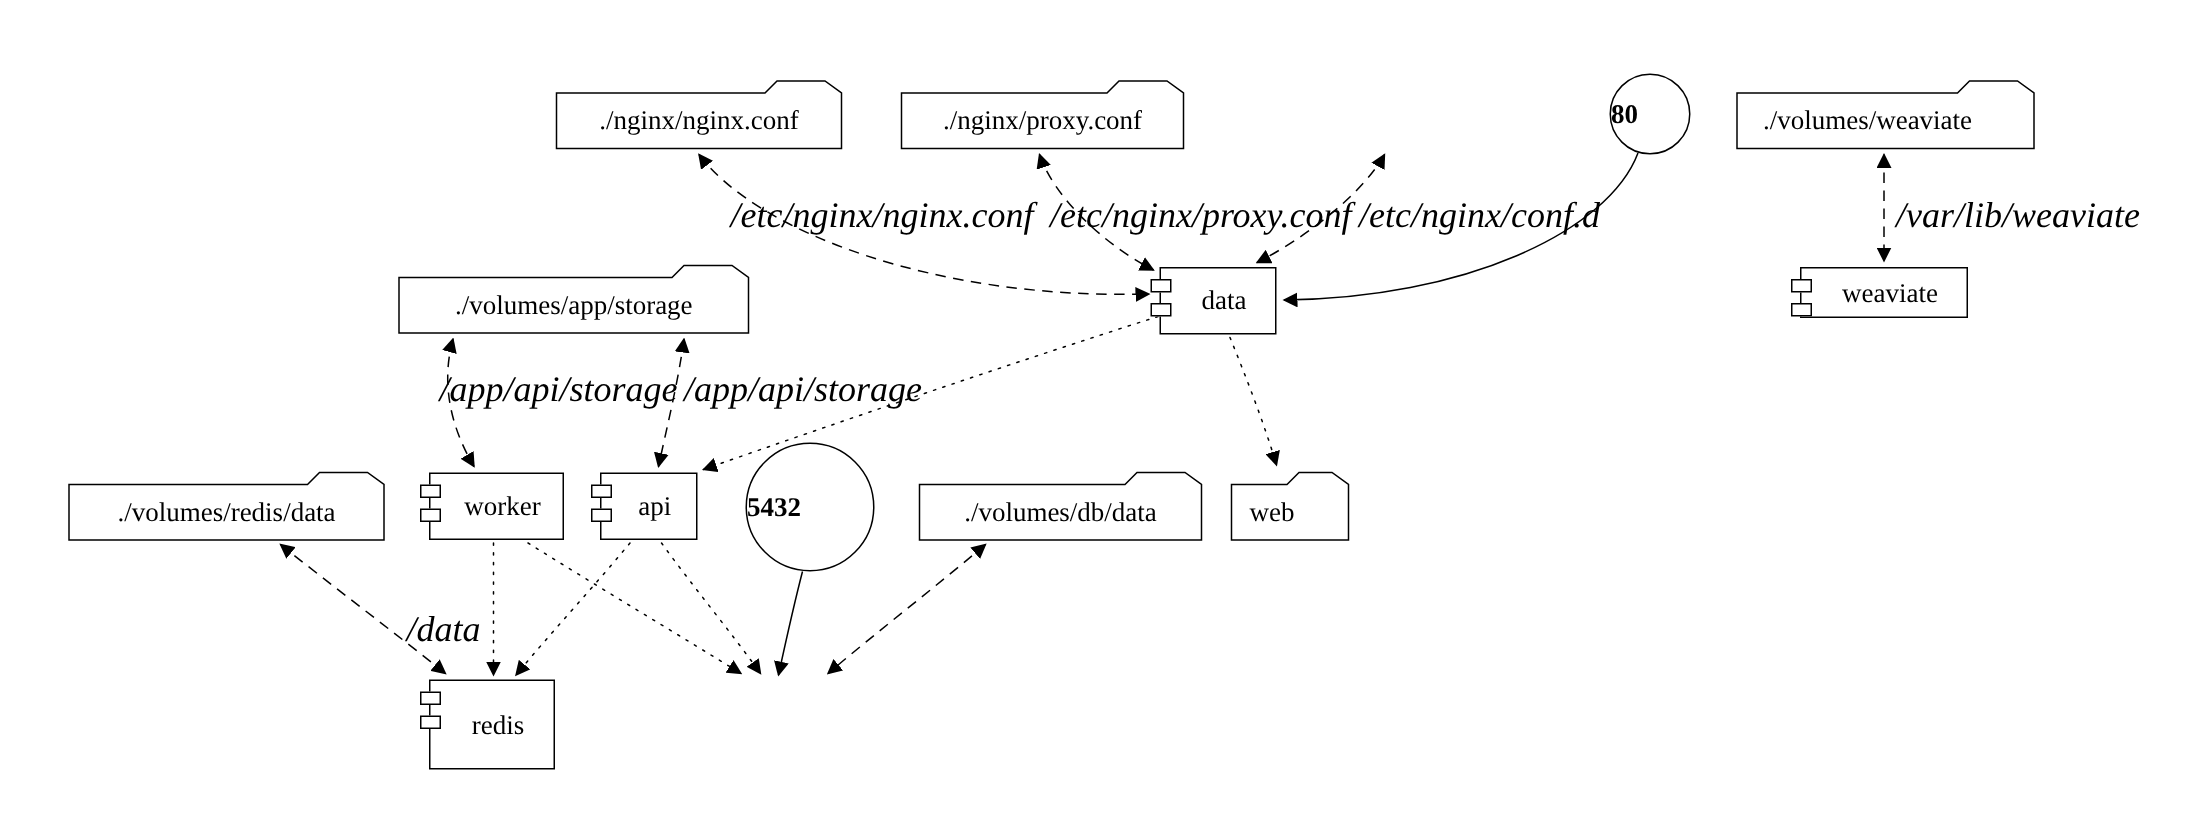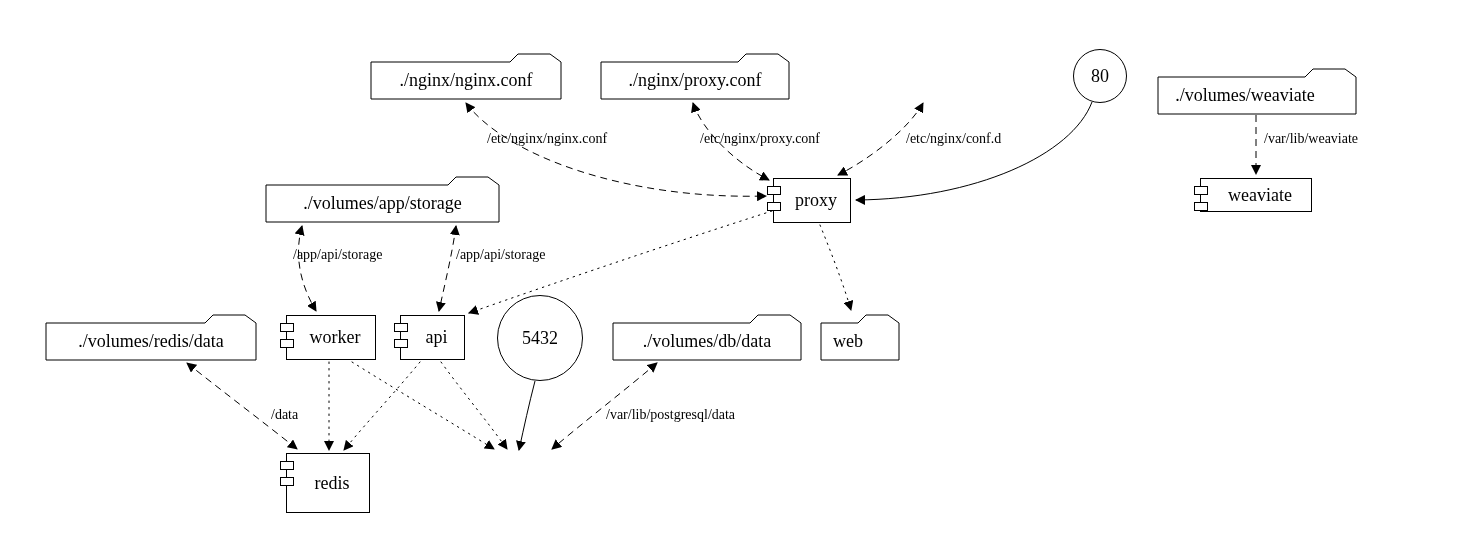--- a/index.html
+++ b/index.html
@@ -10,22 +10,22 @@
   .node .label{position:absolute;left:0;right:0;display:flex;align-items:center;justify-content:center;
                font-size:18px;white-space:nowrap;}
   .folder svg{position:absolute;left:0;top:0;}
   .folder .label{top:9px;bottom:1px;}
   .component{border:1px solid #000;background:#fff;}
   .component .label{top:0;bottom:0;padding-left:8px;}
   .ctab{position:absolute;left:-7px;width:14px;height:9px;background:#fff;border:1px solid #000;box-sizing:border-box;}
   .ctab.t1{top:7px}
   .ctab.t2{top:23px}
   .circle{border:1px solid #000;border-radius:50%;background:#fff;
-          display:flex;align-items:center;justify-content:center;font-size:18px;}
-  .edge-label{position:absolute;font-size:14px;white-space:nowrap;}
+          display:flex;align-items:center;font-size:18px;font-weight:bold;}
+  .edge-label{position:absolute;font-size:24px;white-space:nowrap;font-style:italic;}
   path.edge{fill:none;stroke:#000;stroke-width:1;}
   path.dashed{stroke-dasharray:7 5;}
   path.dotted{stroke-dasharray:1.5 5;stroke-linecap:round;}
 </style>
 </head>
 <body>
 
 <div class="canvas">
 
   <svg class="edges" width="1466" height="549" viewBox="0 0 1466 549">
@@ -60,37 +60,37 @@
   </div>
   <div class="node folder" style="left:600px;top:53px;width:190px;height:47px">
     <svg width="190" height="47" viewBox="0 0 190 47">
         <polygon points="1,9 138,9 146,1 178,1 189,9 189,46 1,46" fill="#fff" stroke="#000"></polygon>
       </svg>
     <span class="label">./nginx/proxy.conf</span>
   </div>
   <div class="node circle" style="left:1073px;top:49px;width:54px;height:54px">
     <span>80</span>
   </div>
-  <div class="node folder" style="left:1157px;top:68px;width:176px;height:47px">
+  <div class="node folder" style="left:1157px;top:53px;width:176px;height:47px">
     <svg width="200" height="47" viewBox="0 0 200 47">
         <polygon points="1,9 148,9 156,1 188,1 199,9 199,46 1,46" fill="#fff" stroke="#000"></polygon>
       </svg>
     <span class="label">./volumes/weaviate</span>
   </div>
 
   <div class="node folder" style="left:265px;top:176px;width:235px;height:47px">
     <svg width="235" height="47" viewBox="0 0 235 47">
         <polygon points="1,9 183,9 191,1 223,1 234,9 234,46 1,46" fill="#fff" stroke="#000"></polygon>
       </svg>
     <span class="label">./volumes/app/storage</span>
   </div>
   <div class="node component" style="left:773px;top:178px;width:78px;height:45px">
     <span class="ctab t1"></span>
     <span class="ctab t2"></span>
-    <span class="label">proxy</span>
+    <span class="label">data</span>
   </div>
   <div class="node component" style="left:1200px;top:178px;width:112px;height:34px">
     <span class="ctab t1"></span>
     <span class="ctab t2"></span>
     <span class="label">weaviate</span>
   </div>
 
   <div class="node folder" style="left:45px;top:314px;width:212px;height:47px">
     <svg width="212" height="47" viewBox="0 0 212 47">
         <polygon points="1,9 160,9 168,1 200,1 211,9 211,46 1,46" fill="#fff" stroke="#000"></polygon>
@@ -129,15 +129,14 @@
     <span class="label">redis</span>
   </div>
 
   <span class="edge-label" style="left:487px;top:131px">/etc/nginx/nginx.conf</span>
   <span class="edge-label" style="left:700px;top:131px">/etc/nginx/proxy.conf</span>
   <span class="edge-label" style="left:906px;top:131px">/etc/nginx/conf.d</span>
   <span class="edge-label" style="left:1264px;top:131px">/var/lib/weaviate</span>
   <span class="edge-label" style="left:293px;top:247px">/app/api/storage</span>
   <span class="edge-label" style="left:456px;top:247px">/app/api/storage</span>
   <span class="edge-label" style="left:271px;top:407px">/data</span>
-  <span class="edge-label" style="left:606px;top:407px">/var/lib/postgresql/data</span>
 
 </div>
 
 </body></html>

